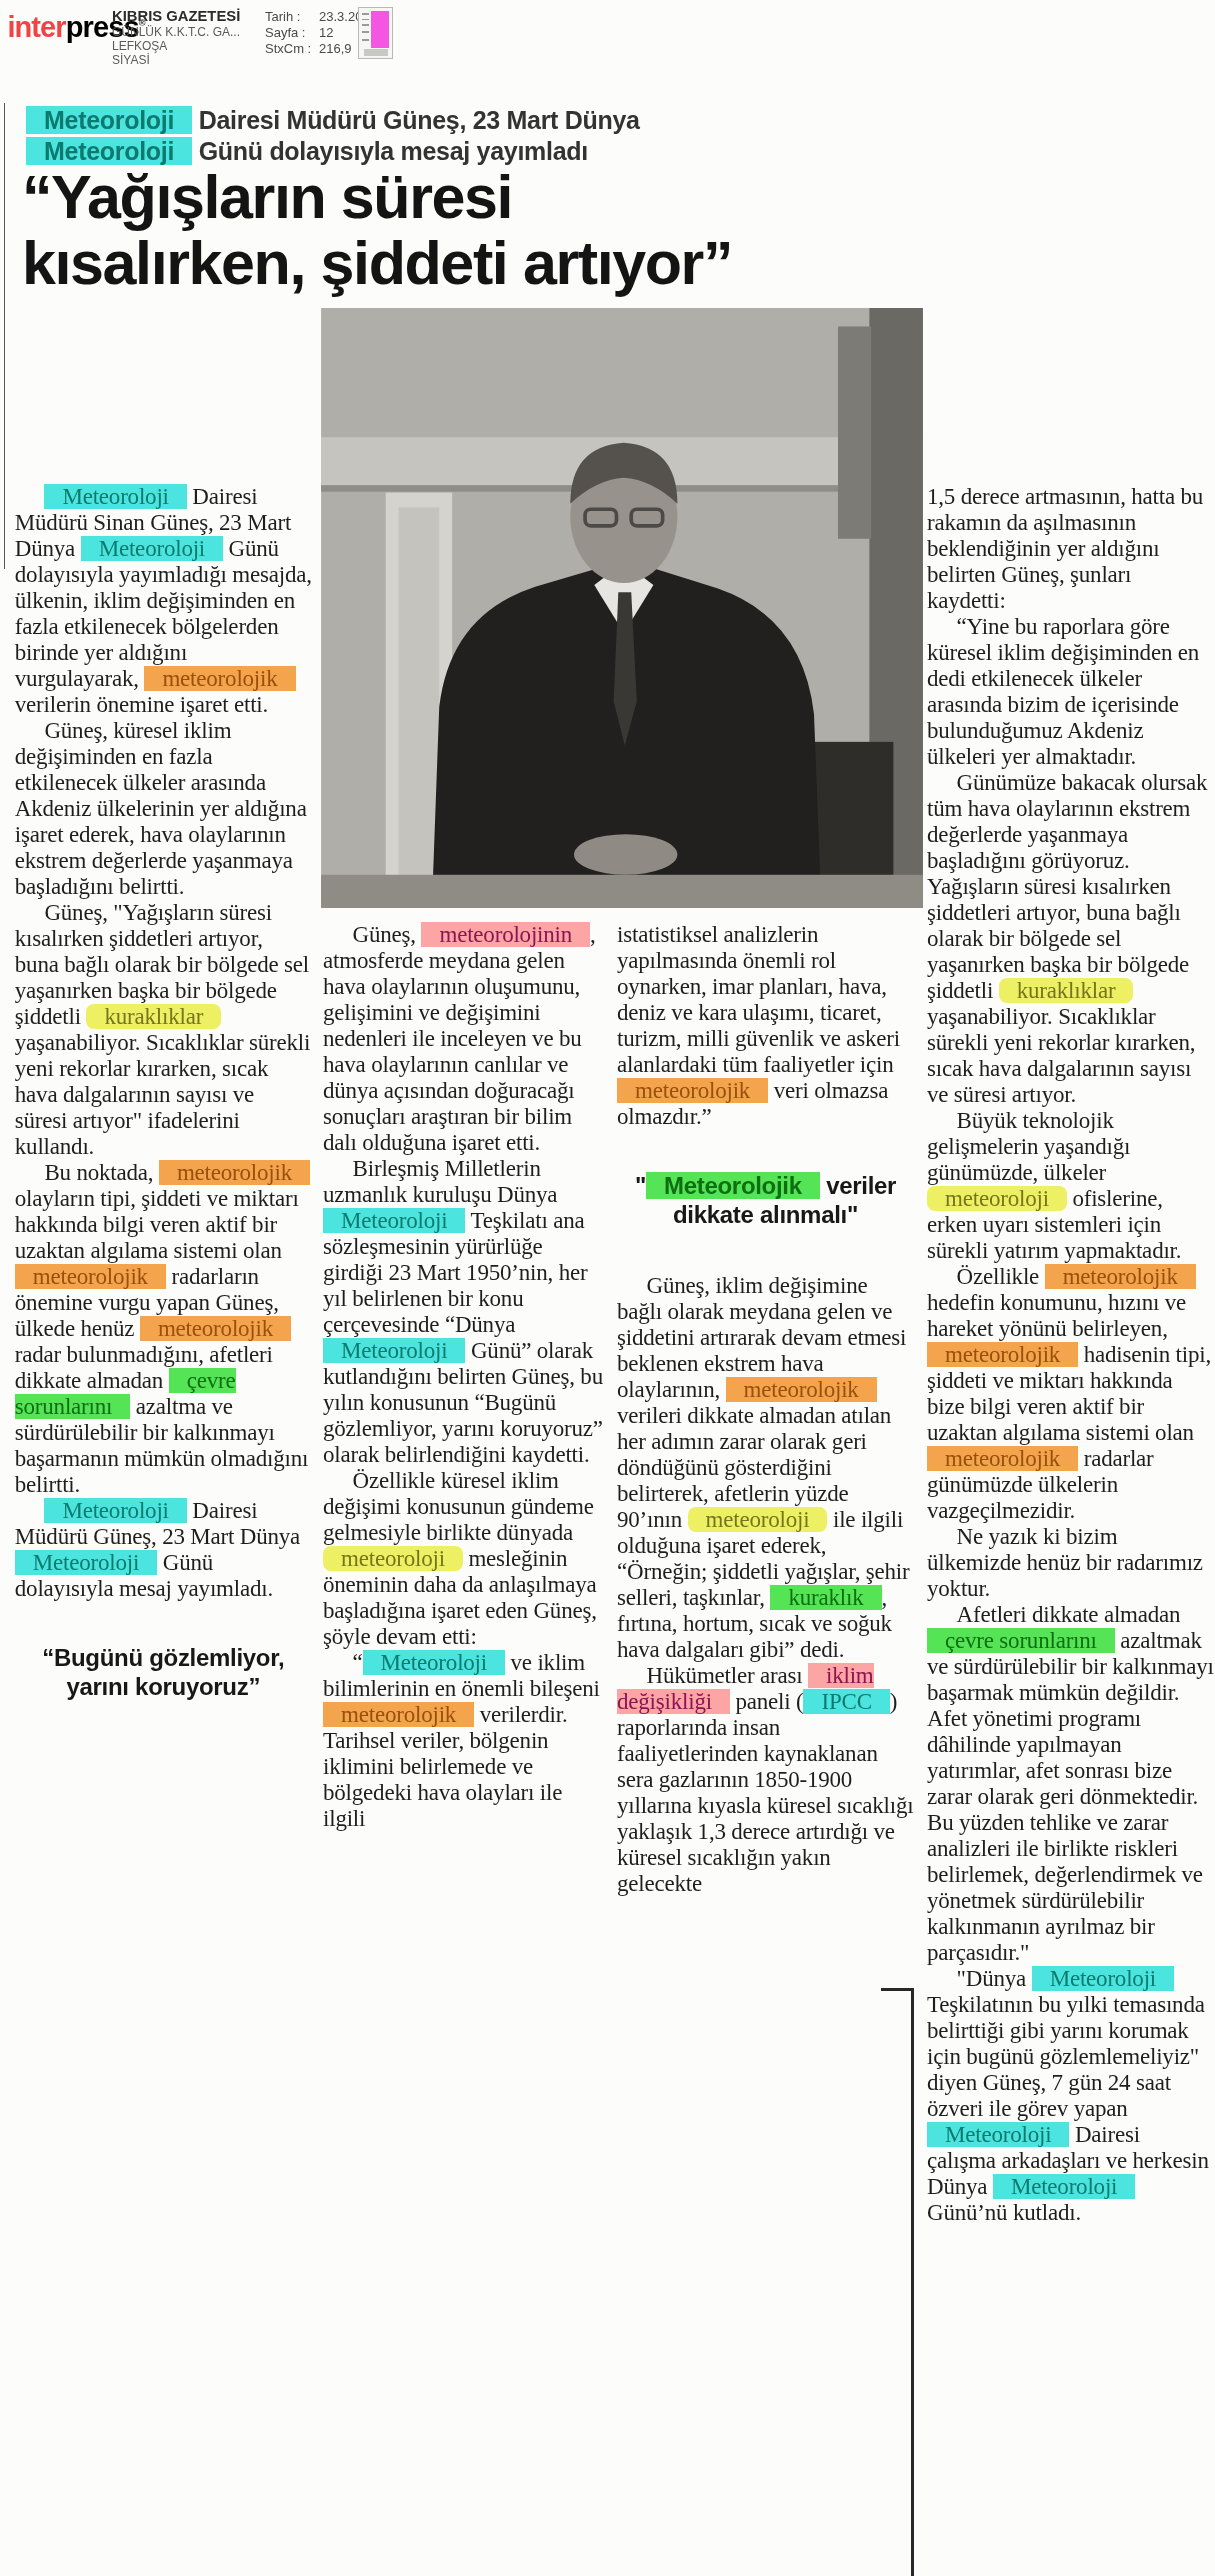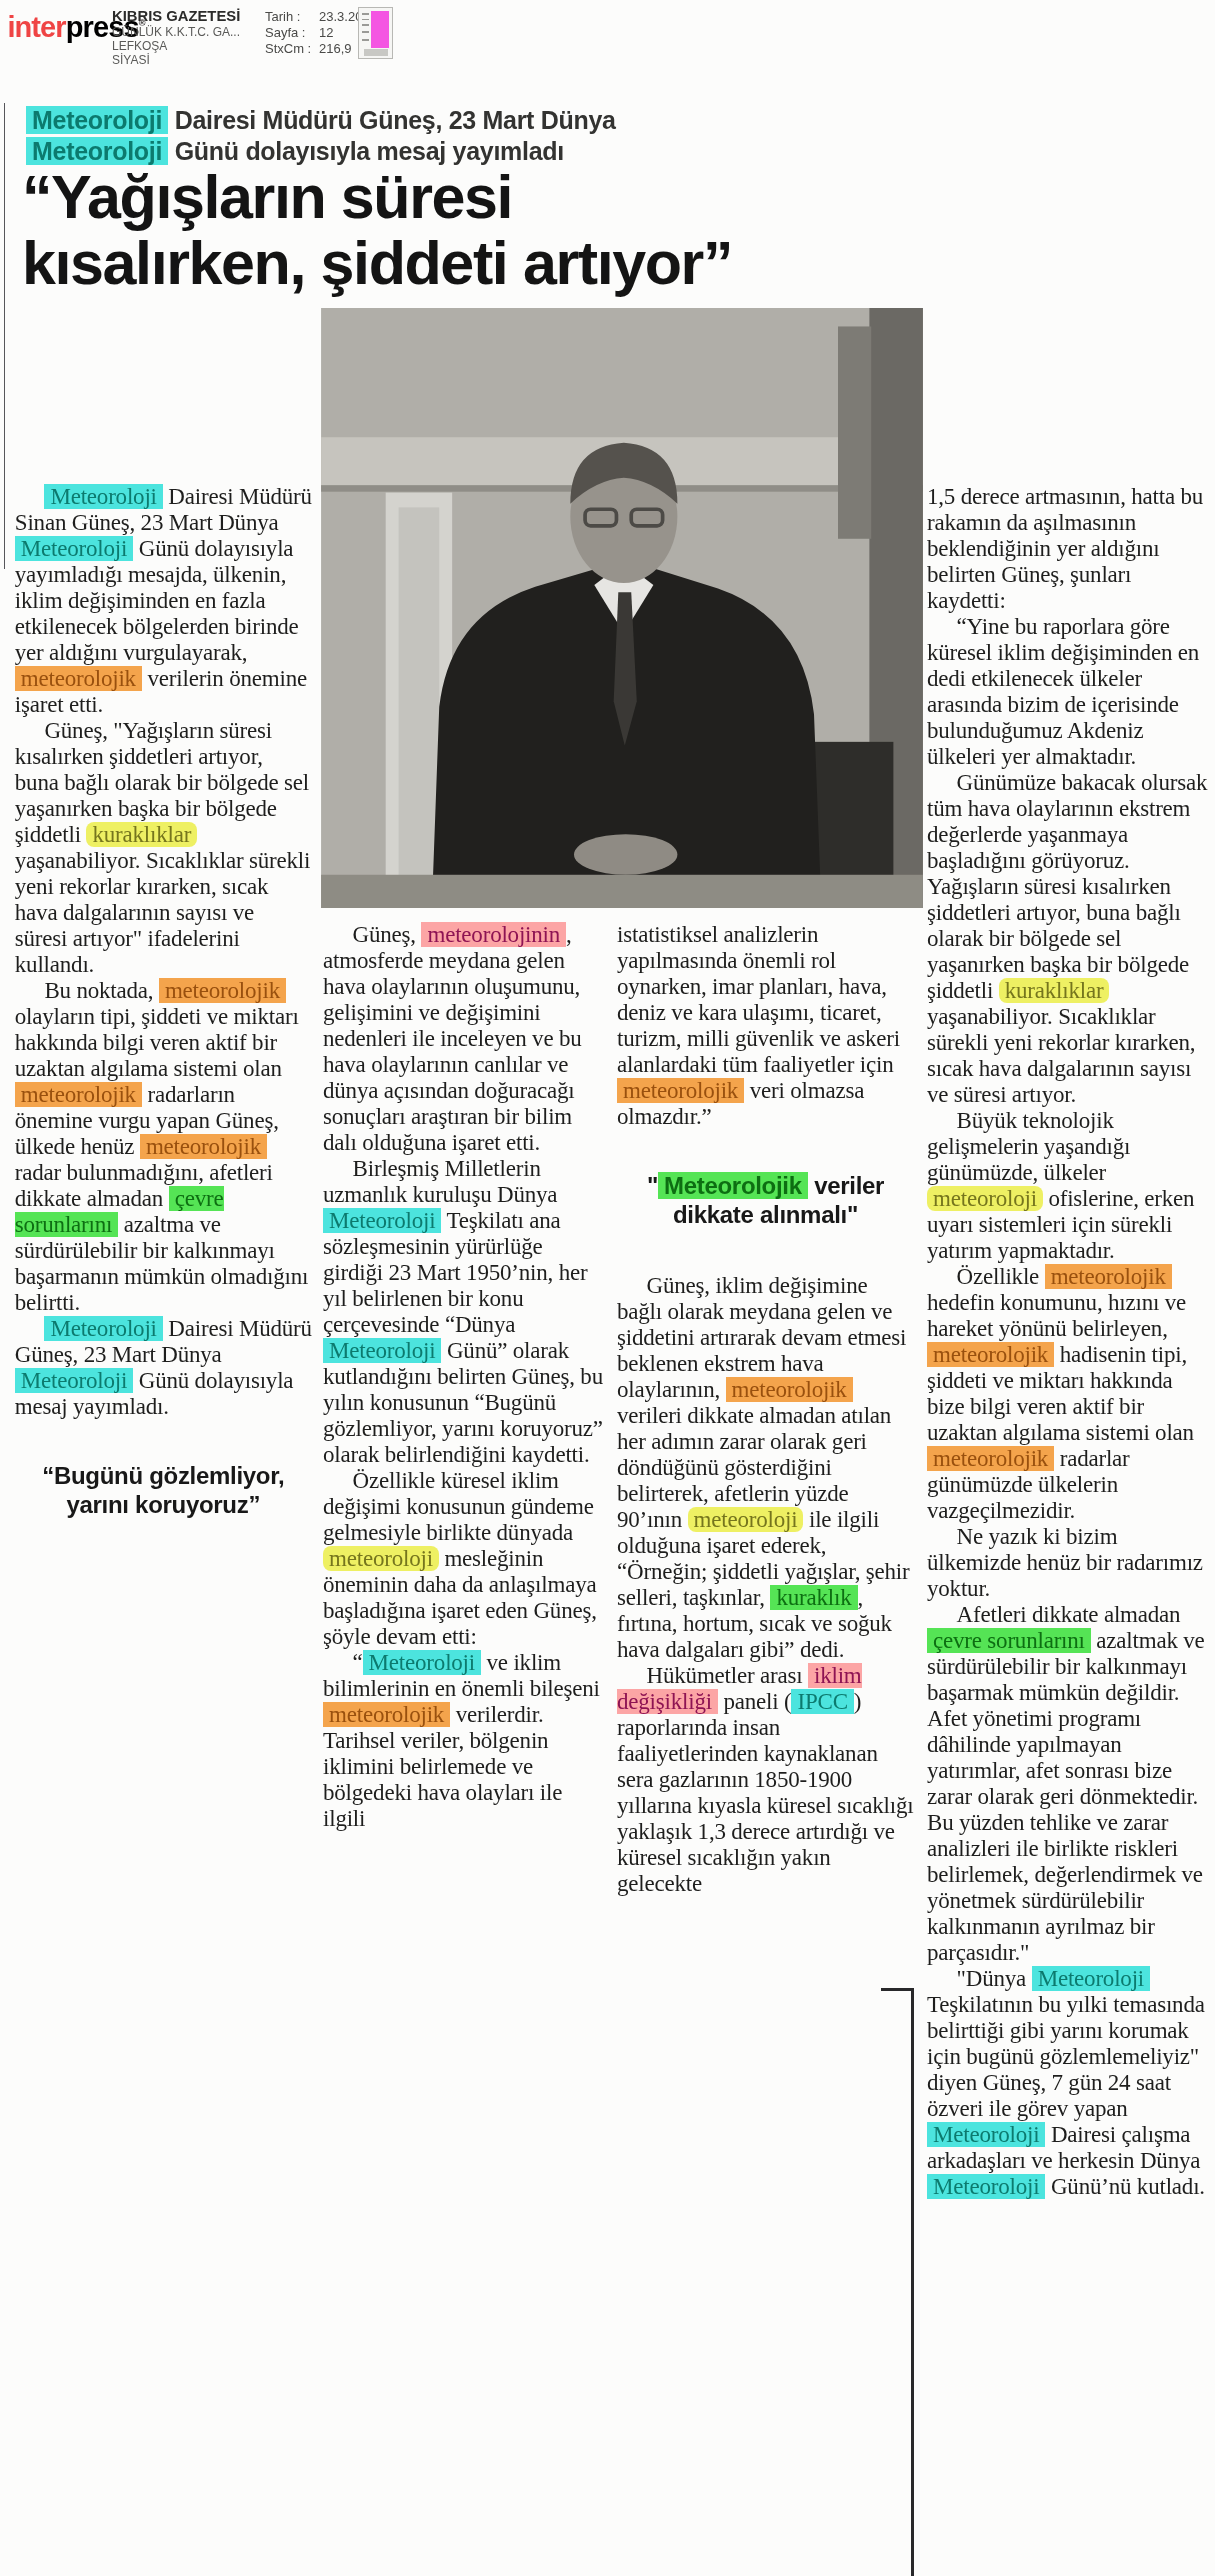--- a/index.html
+++ b/index.html
@@ -46,21 +46,21 @@
   #col2{left:323px;top:922px;width:284px;}
   #col3{left:617px;top:922px;width:297px;}
   #col4{left:927px;top:484px;width:287px;}
   .para{font-size:23px;line-height:26px;text-indent:29.6px;letter-spacing:-0.2px;}
   .para.noindent{text-indent:0;}
   .subhead{font-family:"Liberation Sans",sans-serif;font-weight:700;font-size:24px;
            line-height:29px;text-align:center;margin:41px 0 44px;color:#181818;
            letter-spacing:-0.3px;text-indent:0;}
 
   
-  .hl{padding:0 6px;}
+  .hl{padding:0 18px;}
   .hl-cyan{background:#4ce4de;color:#0c7a6e;}
   .hl-orange{background:#f4a44c;color:#99500e;}
   .hl-yellow{background:#eef063;color:#75751d;border-radius:8px;}
   .hl-green{background:#55e455;color:#0d6e12;}
   .hl-pink{background:#fca5a5;color:#8e1353;}
 </style>
 </head>
 <body>
 
 <div class="page">
@@ -119,20 +119,21 @@
     <ellipse cx="328" cy="226" rx="58" ry="72" fill="#97938c"></ellipse>
     <path d="M 270 212 Q 270 150 328 146 Q 386 150 386 212 Q 358 186 328 184 Q 298 186 270 212 Z" fill="#55524d"></path>
     <rect x="286" y="218" width="34" height="18" rx="6" fill="none" stroke="#4c4a46" stroke-width="4"></rect>
     <rect x="336" y="218" width="34" height="18" rx="6" fill="none" stroke="#4c4a46" stroke-width="4"></rect>
     <ellipse cx="330" cy="592" rx="56" ry="22" fill="#8f8b84"></ellipse>
     <rect x="0" y="614" width="652" height="36" fill="#8e8c84"></rect>
   </svg>
 
   <div class="col" id="col1">
       <div class="para"><span class="hl hl-cyan">Meteoroloji</span><span> Dairesi Müdürü Sinan Güneş, 23 Mart Dünya </span><span class="hl hl-cyan">Meteoroloji</span><span> Günü dolayısıyla yayımladığı mesajda, ülkenin, iklim değişiminden en fazla etkilenecek bölgelerden birinde yer aldığını vurgulayarak, </span><span class="hl hl-orange">meteorolojik</span><span> verilerin önemine işaret etti.</span></div>
+      <div class="para"><span>Güneş, küresel iklim değişiminden en fazla etkilenecek ülkeler arasında Akdeniz ülkelerinin yer aldığına işaret ederek, hava olaylarının ekstrem değerlerde yaşanmaya başladığını belirtti.</span></div>
       <div class="para"><span>Güneş, "Yağışların süresi kısalırken şiddetleri artıyor, buna bağlı olarak bir bölgede sel yaşanırken başka bir bölgede şiddetli </span><span class="hl hl-yellow">kuraklıklar</span><span> yaşanabiliyor. Sıcaklıklar sürekli yeni rekorlar kırarken, sıcak hava dalgalarının sayısı ve süresi artıyor" ifadelerini kullandı.</span></div>
       <div class="para"><span>Bu noktada, </span><span class="hl hl-orange">meteorolojik</span><span> olayların tipi, şiddeti ve miktarı hakkında bilgi veren aktif bir uzaktan algılama sistemi olan </span><span class="hl hl-orange">meteorolojik</span><span> radarların önemine vurgu yapan Güneş, ülkede henüz </span><span class="hl hl-orange">meteorolojik</span><span> radar bulunmadığını, afetleri dikkate almadan </span><span class="hl hl-green">çevre sorunlarını</span><span> azaltma ve sürdürülebilir bir kalkınmayı başarmanın mümkün olmadığını belirtti.</span></div>
       <div class="para"><span class="hl hl-cyan">Meteoroloji</span><span> Dairesi Müdürü Güneş, 23 Mart Dünya </span><span class="hl hl-cyan">Meteoroloji</span><span> Günü dolayısıyla mesaj yayımladı.</span></div>
       <div class="subhead"><span>“Bugünü gözlemliyor, yarını koruyoruz”</span></div>
     </div>
   <div class="col" id="col2">
       <div class="para"><span>Güneş, </span><span class="hl hl-pink">meteorolojinin</span><span>, atmosferde meydana gelen hava olaylarının oluşumunu, gelişimini ve değişimini nedenleri ile inceleyen ve bu hava olaylarının canlılar ve dünya açısından doğuracağı sonuçları araştıran bir bilim dalı olduğuna işaret etti.</span></div>
       <div class="para"><span>Birleşmiş Milletlerin uzmanlık kuruluşu Dünya </span><span class="hl hl-cyan">Meteoroloji</span><span> Teşkilatı ana sözleşmesinin yürürlüğe girdiği 23 Mart 1950’nin, her yıl belirlenen bir konu çerçevesinde “Dünya </span><span class="hl hl-cyan">Meteoroloji</span><span> Günü” olarak kutlandığını belirten Güneş, bu yılın konusunun “Bugünü gözlemliyor, yarını koruyoruz” olarak belirlendiğini kaydetti.</span></div>
       <div class="para"><span>Özellikle küresel iklim değişimi konusunun gündeme gelmesiyle birlikte dünyada </span><span class="hl hl-yellow">meteoroloji</span><span> mesleğinin öneminin daha da anlaşılmaya başladığına işaret eden Güneş, şöyle devam etti:</span></div>
       <div class="para"><span>“</span><span class="hl hl-cyan">Meteoroloji</span><span> ve iklim bilimlerinin en önemli bileşeni </span><span class="hl hl-orange">meteorolojik</span><span> verilerdir. Tarihsel veriler, bölgenin iklimini belirlemede ve bölgedeki hava olayları ile ilgili</span></div>

